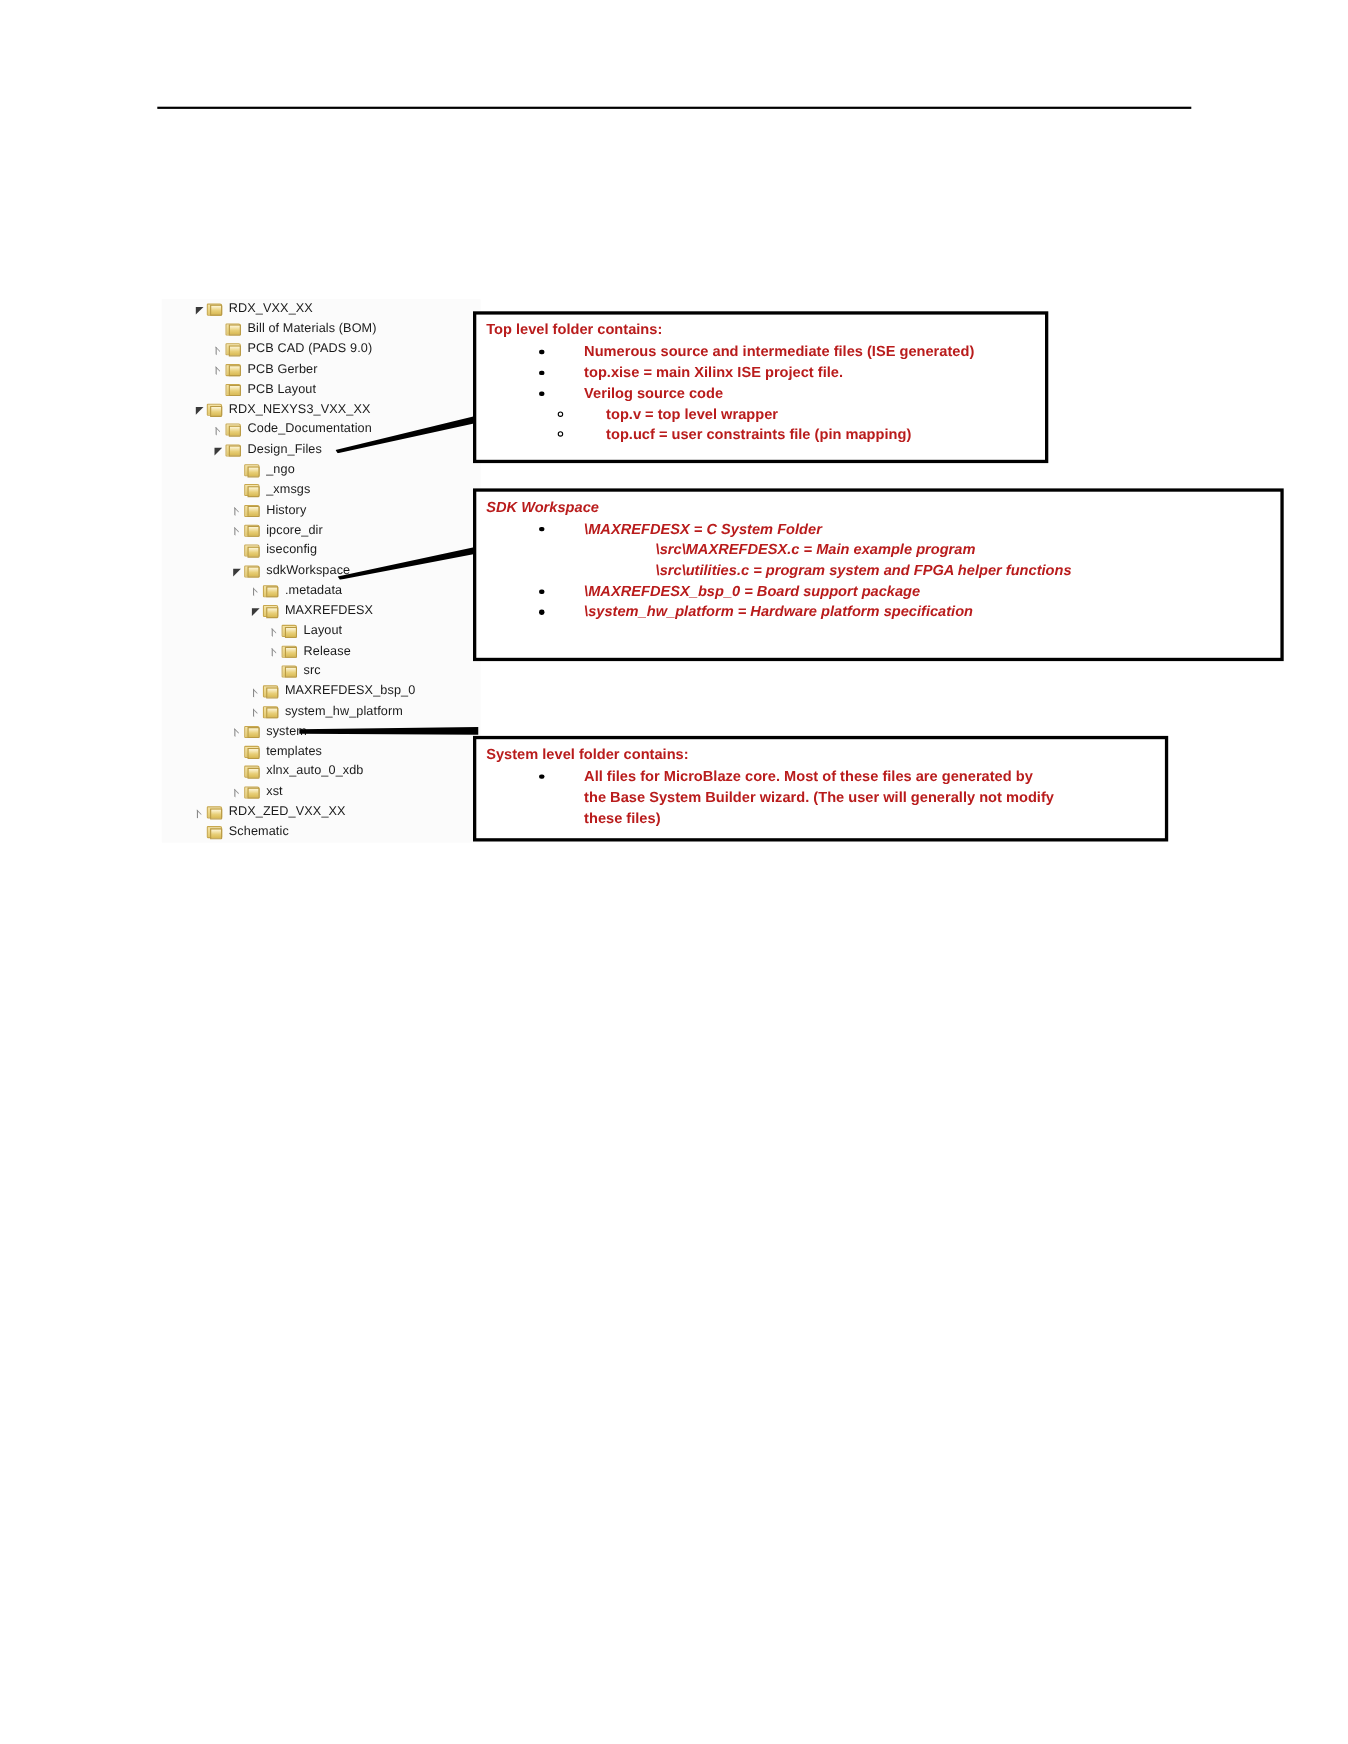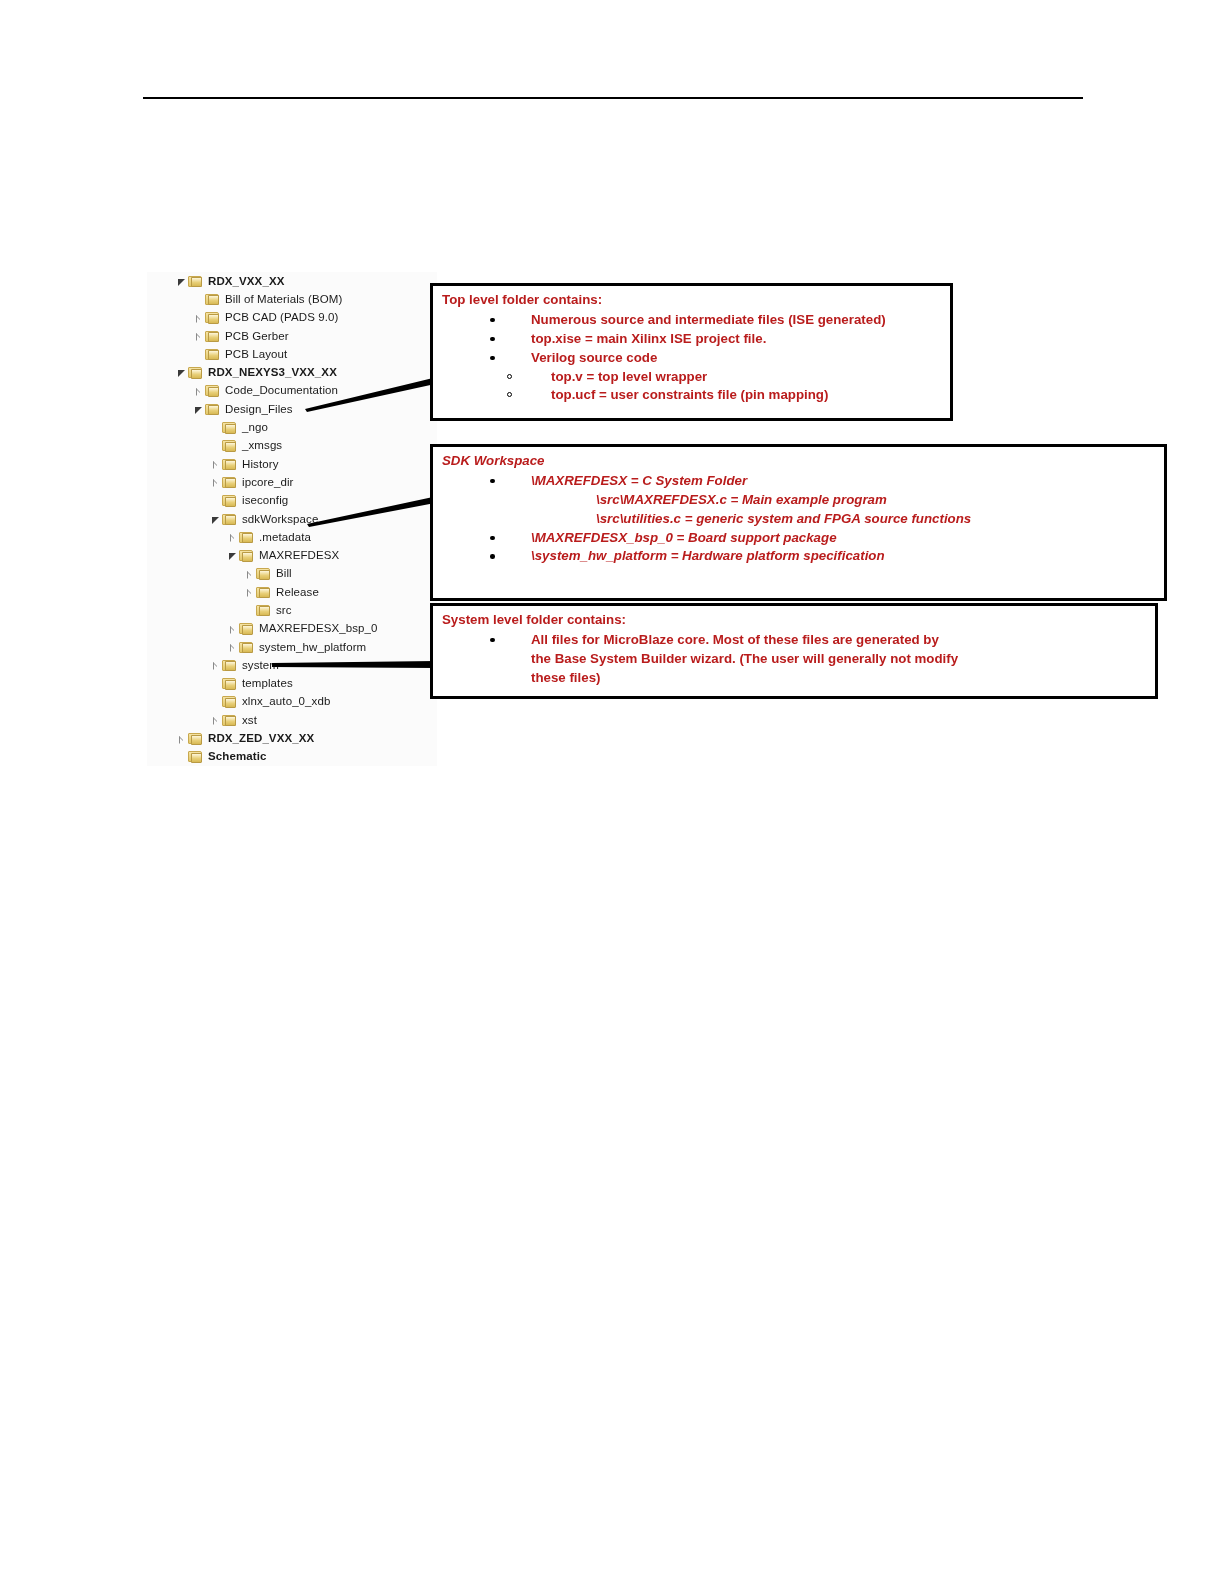--- a/index.html
+++ b/index.html
@@ -132,40 +132,40 @@
     border-radius: 0 1px 1px 0;
     box-sizing: border-box;
   }
 
   .tree-label {
     display: inline-block;
     line-height: 13px;
   }
 
   
-  .lvl0 { padding-left: 28px; font-weight: bold; }
+  .lvl0 { padding-left: 28px; }
   .lvl1 { padding-left: 45px; }
   .lvl2 { padding-left: 62px; }
   .lvl3 { padding-left: 79px; }
   .lvl4 { padding-left: 96px; }
 
   
   .callout {
     position: absolute;
     background: #ffffff;
     border: 3.5px solid #000000;
     box-sizing: border-box;
     font-size: 13.3px;
     font-weight: bold;
     color: #b91c1c;
     line-height: 1.42;
   }
   #callout-top   { left: 430px; top: 283px; width: 523px; height: 138px; }
   #callout-sdk   { left: 430px; top: 444px; width: 737px; height: 157px; font-style: italic; }
-  #callout-system{ left: 430px; top: 603px; width: 728px; height: 96px; }
+  #callout-system{ left: 430px; top: 669px; width: 632px; height: 96px; }
 
   .callout .co-title {
     margin: 5px 0 1px 9px;
   }
   .callout ul {
     list-style: none;
     margin: 0;
     padding: 0;
   }
   .callout li {
@@ -370,21 +370,21 @@
             <span class="fi-front"></span>
           </span>
           <span class="tree-label">MAXREFDESX</span>
         </div>
         <div class="tree-row lvl4">
           <span class="twisty collapsed"></span>
           <span class="folder-icon">
             <span class="fi-back"></span>
             <span class="fi-front"></span>
           </span>
-          <span class="tree-label">Bill</span>
+          <span class="tree-label">Layout</span>
         </div>
         <div class="tree-row lvl4">
           <span class="twisty collapsed"></span>
           <span class="folder-icon">
             <span class="fi-back"></span>
             <span class="fi-front"></span>
           </span>
           <span class="tree-label">Release</span>
         </div>
         <div class="tree-row lvl4">
@@ -486,21 +486,21 @@
       <li>top.ucf = user constraints file (pin mapping)</li>
     </ul>
   </div>
 
   <div class="callout" id="callout-sdk">
     <div class="co-title">SDK Workspace</div>
     <ul>
       <li>\MAXREFDESX = C System Folder</li>
     </ul>
     <div class="plain-line">\src\MAXREFDESX.c  = Main example program</div>
-    <div class="plain-line">\src\utilities.c = generic system and FPGA source functions</div>
+    <div class="plain-line">\src\utilities.c = program system and FPGA helper functions</div>
     <ul>
       <li>\MAXREFDESX_bsp_0 = Board support package</li>
       <li>\system_hw_platform =  Hardware platform specification</li>
     </ul>
   </div>
 
   <div class="callout" id="callout-system">
     <div class="co-title">System level folder contains:</div>
     <ul>
       <li>All files for MicroBlaze core. Most of these files are generated by</li>

